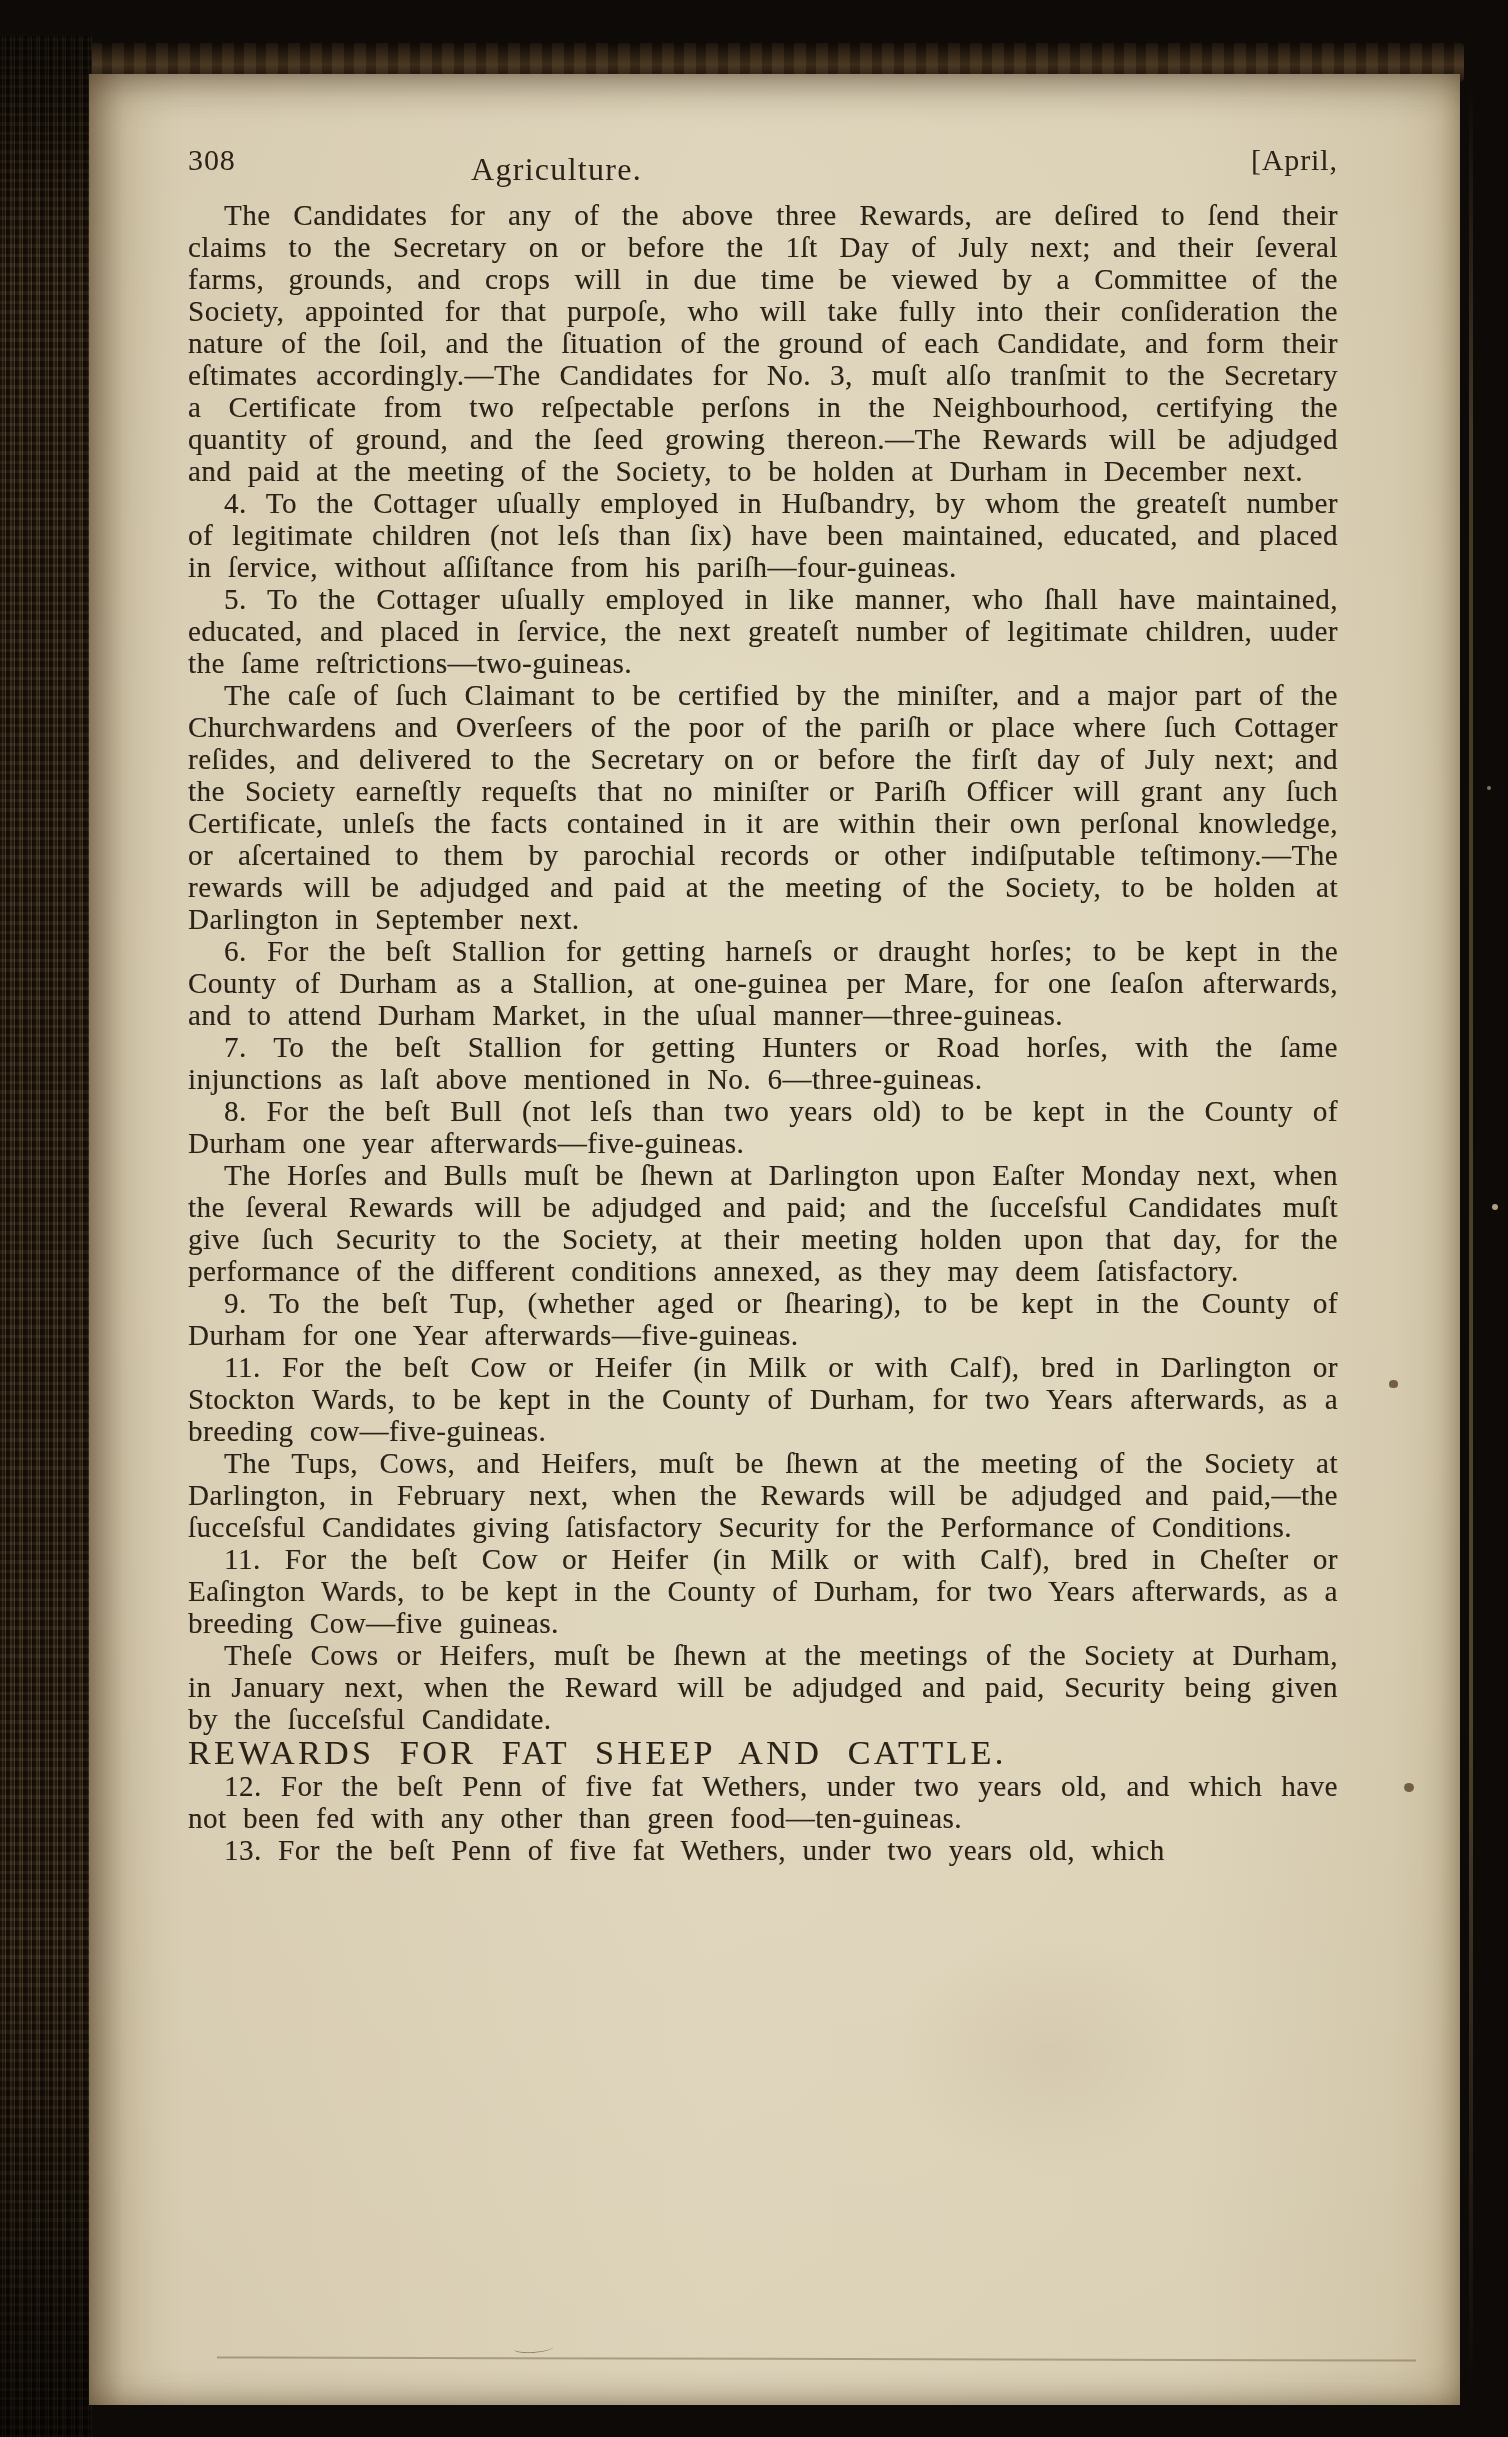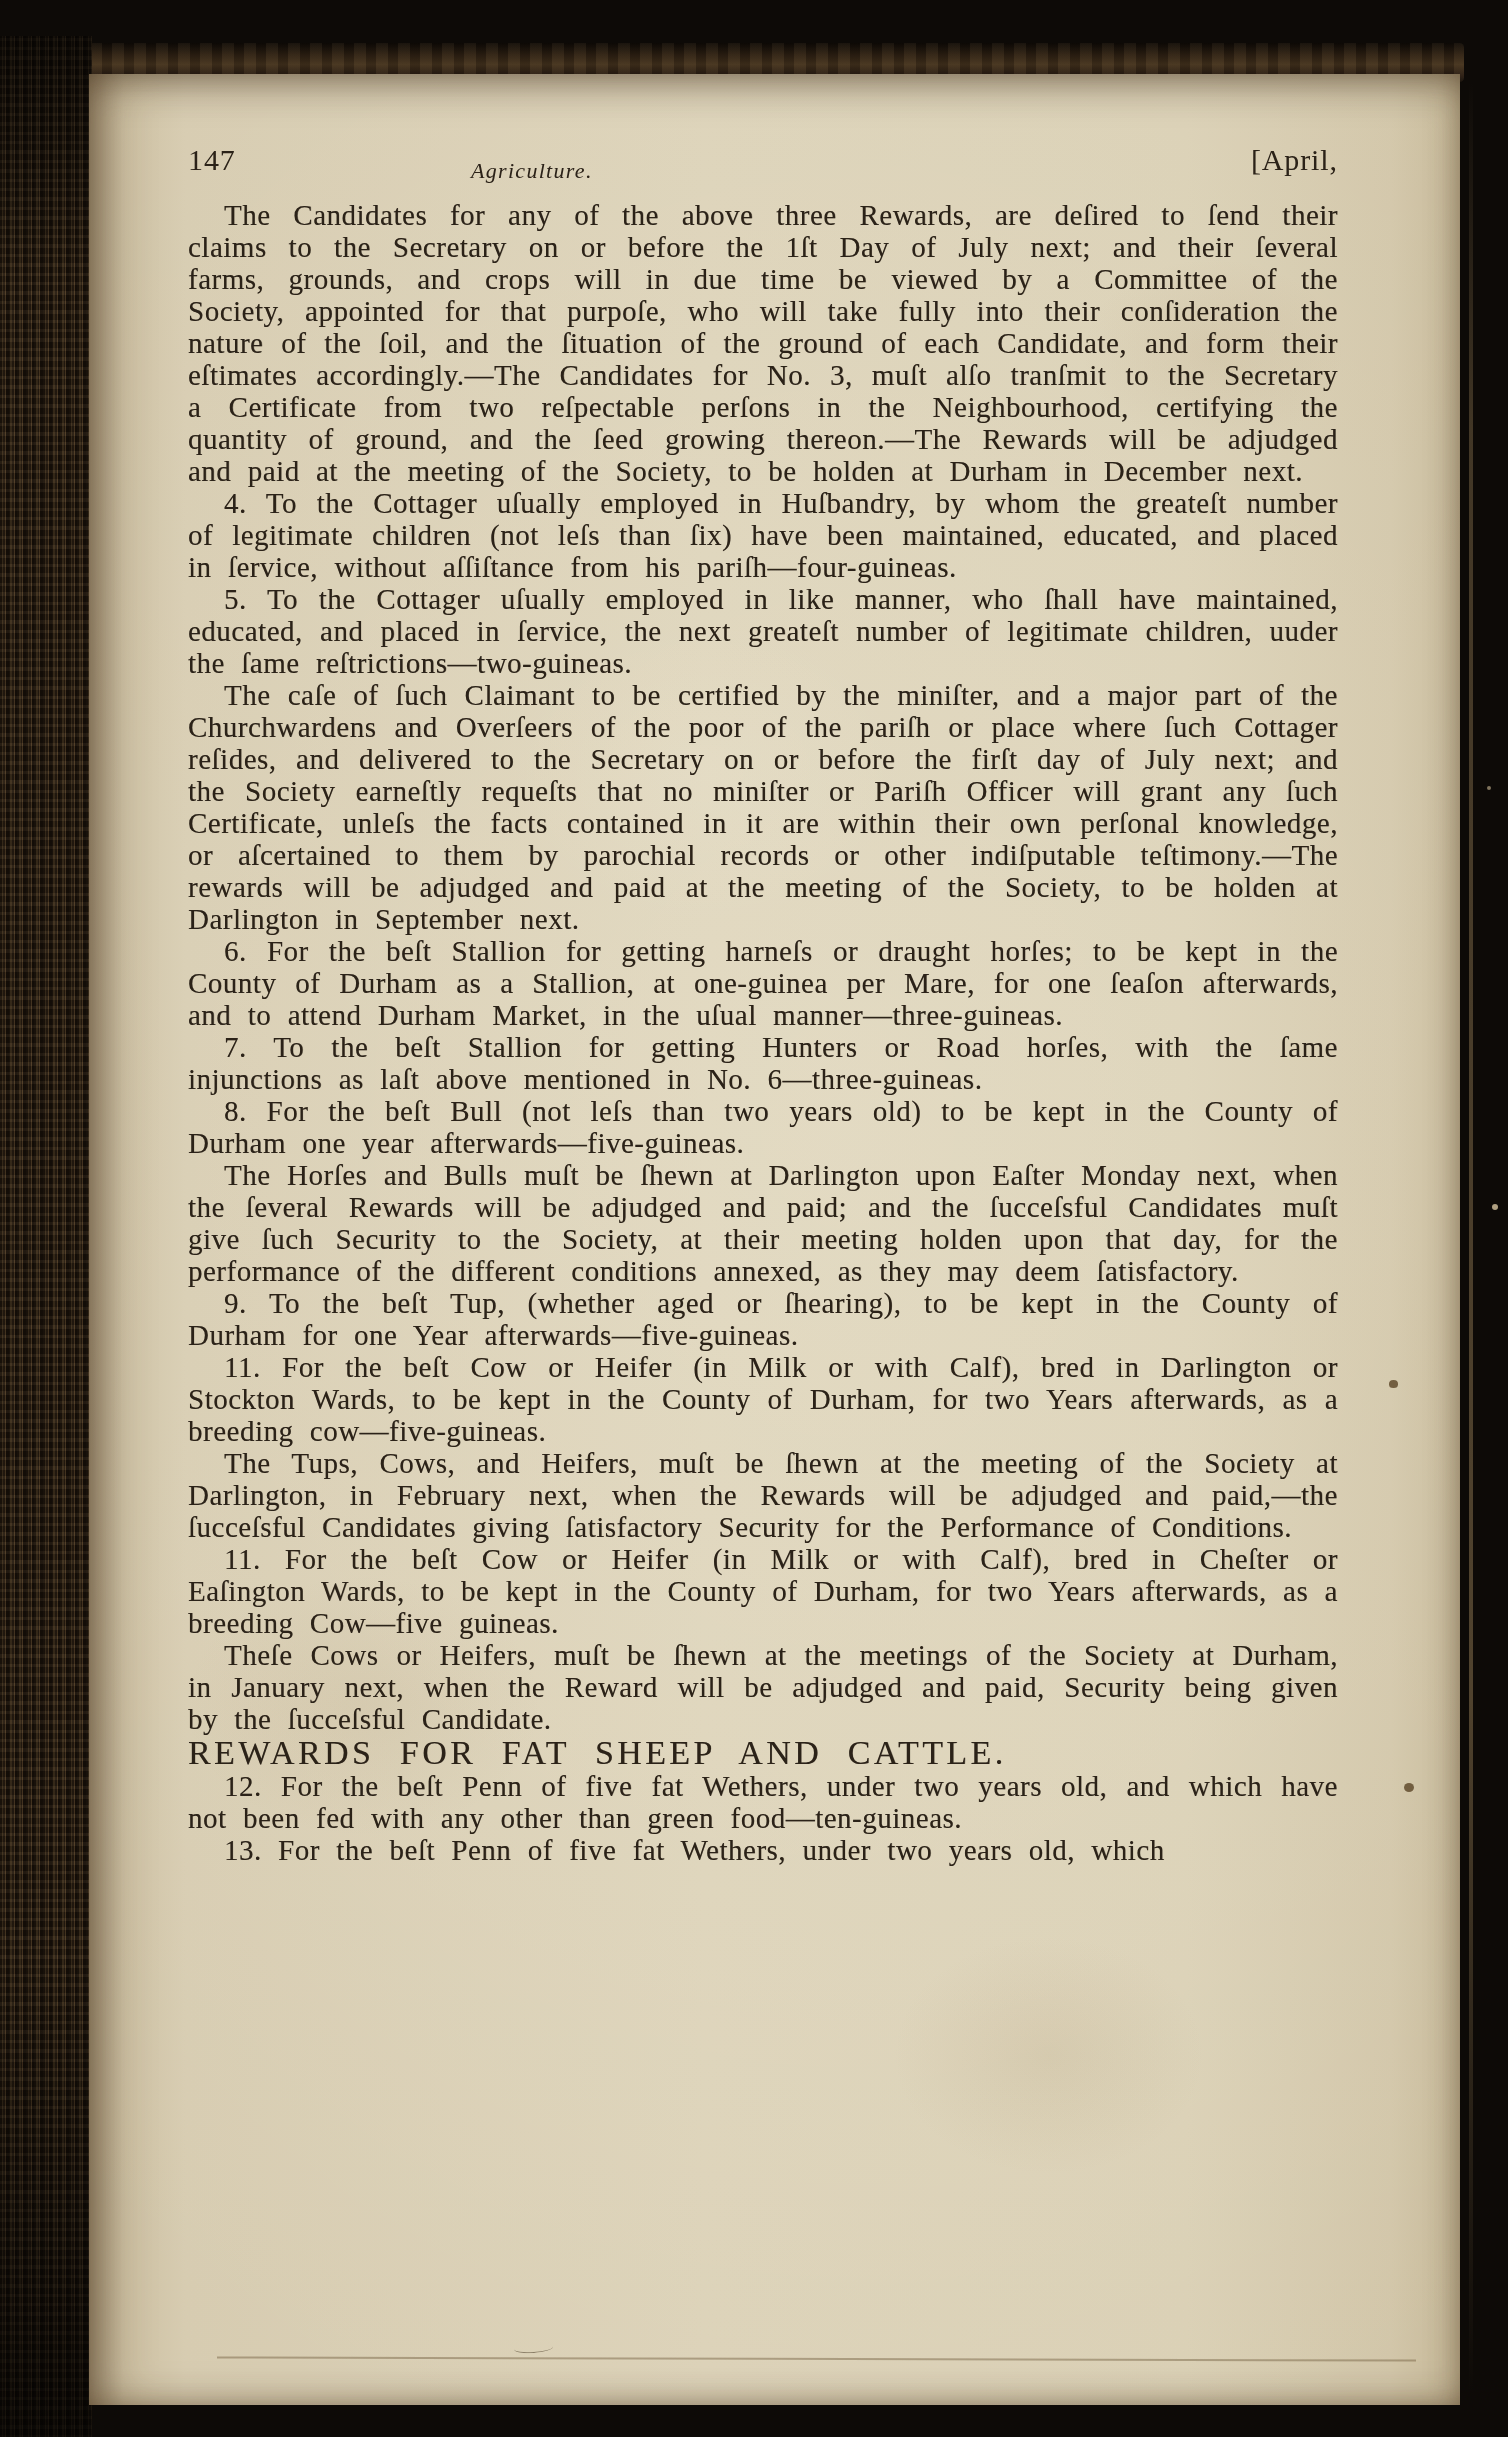--- a/index.html
+++ b/index.html
@@ -81,23 +81,22 @@
     display: flex;
     justify-content: space-between;
     align-items: baseline;
     color: var(--ink, #2b2218);
     font-size: 30px;
     letter-spacing: 0.9px;
   }
   .running-title {
     position: absolute;
     left: 283px;
-    top: 15px;
-    font-style: italic;
-    font-size: 22px;
+    top: 8px;
+    font-size: 32px;
     letter-spacing: 1.3px;
   }
 
   .page-body {
     position: relative;
     z-index: 1;
     margin-top: 17px;
     color: var(--ink, #2b2218);
     font-size: 29px;
     line-height: 32px;
@@ -172,21 +171,21 @@
 <body>
 
 <div class="canvas">
 
   <div class="book-top-edge"></div>
   <div class="page-edges-left"></div>
 
   <div class="page">
 
     <div class="page-header">
-      <span class="page-number">147</span>
+      <span class="page-number">308</span>
       <span class="running-title">Agriculture.</span>
       <span class="issue-label">[April,</span>
     </div>
 
     <div class="page-body">
       <p class="para">The Candidates for any of the above three Rewards, are deſired to ſend their claims to the Secretary on or before the 1ſt Day of July next; and their ſeveral farms, grounds, and crops will in due time be viewed by a Committee of the Society, appointed for that purpoſe, who will take fully into their conſideration the nature of the ſoil, and the ſituation of the ground of each Candidate, and form their eſtimates accordingly.—The Candidates for No. 3, muſt alſo tranſmit to the Secretary a Certificate from two reſpectable perſons in the Neighbourhood, certifying the quantity of ground, and the ſeed growing thereon.—The Rewards will be adjudged and paid at the meeting of the Society, to be holden at Durham in December next.</p>
       <p class="para">4. To the Cottager uſually employed in Huſbandry, by whom the greateſt number of legitimate children (not leſs than ſix) have been maintained, educated, and placed in ſervice, without aſſiſtance from his pariſh—four-guineas.</p>
       <p class="para">5. To the Cottager uſually employed in like manner, who ſhall have maintained, educated, and placed in ſervice, the next greateſt number of legitimate children, uuder the ſame reſtrictions—two-guineas.</p>
       <p class="para">The caſe of ſuch Claimant to be certified by the miniſter, and a major part of the Churchwardens and Overſeers of the poor of the pariſh or place where ſuch Cottager reſides, and delivered to the Secretary on or before the firſt day of July next; and the Society earneſtly requeſts that no miniſter or Pariſh Officer will grant any ſuch Certificate, unleſs the facts contained in it are within their own perſonal knowledge, or aſcertained to them by parochial records or other indiſputable teſtimony.—The rewards will be adjudged and paid at the meeting of the Society, to be holden at Darlington in September next.</p>
       <p class="para">6. For the beſt Stallion for getting harneſs or draught horſes; to be kept in the County of Durham as a Stallion, at one-guinea per Mare, for one ſeaſon afterwards, and to attend Durham Market, in the uſual manner—three-guineas.</p>

